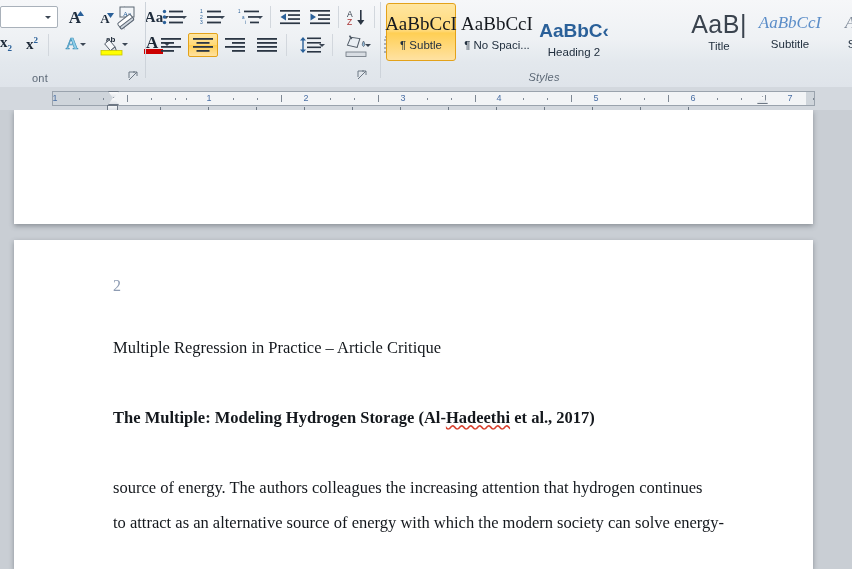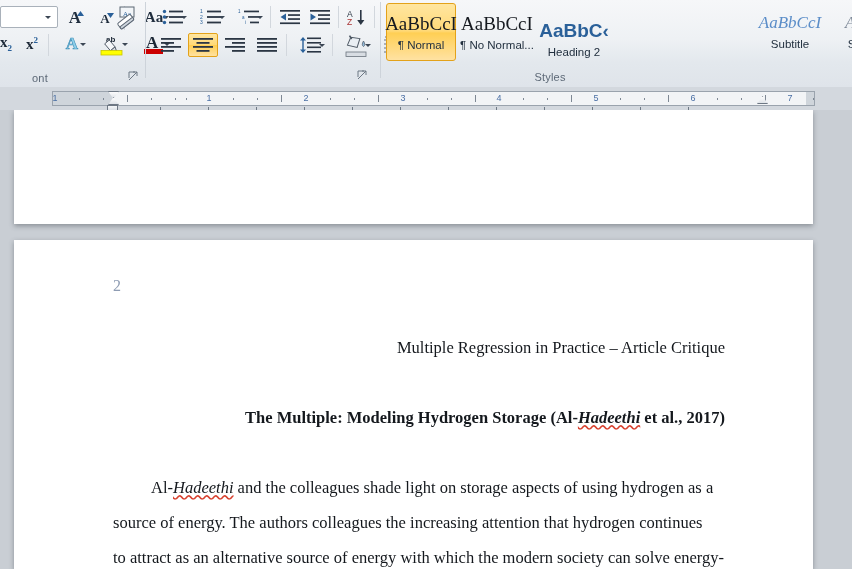--- a/index.html
+++ b/index.html
@@ -101,29 +101,28 @@
     position:absolute;left:99px;top:37px;width:610px;
     display:flex;justify-content:space-between;align-items:baseline;
     font-family:"Liberation Serif", serif;font-size:16px;color:#8e9cb3;
     letter-spacing:.3px;
   }
   .doc-body{
     position:absolute;left:99px;top:90px;width:612px;
     font-family:"Liberation Serif", serif;font-size:16.5px;color:#14181d;
   }
   .ln{line-height:35px;white-space:nowrap;}
-  .ctr{text-align:right;}
+  .ctr{text-align:left;}
   .bold{font-weight:bold;}
   .indent1{padding-left:38px;}
   .sp{
     text-decoration:underline;
     text-decoration-style:wavy;
     text-decoration-color:#d8412f;
     text-underline-offset:1px;
-    font-style:italic;
   }
 </style>
 </head>
 <body>
 
 <div class="app">
 
   <div class="ribbon">
 
     <div class="grp" style="left:-60px;width:200px;">
@@ -363,46 +362,50 @@
         </svg>
       </div>
     </div>
 
     <div class="grp-sep" style="left:380px;top:2px;height:76px;background:#cdd3da;"></div>
 
     <div class="grp" style="left:382px;width:470px;">
 
       <div class="btn on" style="left:4px;top:3px;width:70px;height:58px;flex-direction:column;border-radius:3px;">
         <span style="font-family:'Liberation Serif',serif;font-size:19px;color:#15191f;line-height:1;margin-bottom:6px;">AaBbCcI</span>
-        <span style="font-size:11.5px;color:#22303f;">¶ Normal</span>
+        <span style="font-size:11.5px;color:#22303f;">¶ Subtle</span>
       </div>
 
       <div class="btn" style="left:76px;top:3px;width:78px;height:58px;flex-direction:column;">
         <span style="font-family:'Liberation Serif',serif;font-size:19px;color:#15191f;line-height:1;margin-bottom:6px;">AaBbCcI</span>
-        <span style="font-size:11.5px;color:#22303f;">¶ No Normal...</span>
+        <span style="font-size:11.5px;color:#22303f;">¶ No Spaci...</span>
       </div>
 
       <div class="btn" style="left:156px;top:10px;width:72px;height:58px;flex-direction:column;">
         <span style="font-family:'Liberation Sans',sans-serif;font-size:19px;font-weight:bold;color:#2a6099;line-height:1;margin-bottom:6px;">AaBbC‹</span>
         <span style="font-size:11.5px;color:#22303f;">Heading 2</span>
       </div>
 
 
+      <div class="btn" style="left:304px;top:3px;width:66px;height:58px;flex-direction:column;">
+        <span style="font-family:'Liberation Sans',sans-serif;font-size:25px;font-weight:300;color:#3a434e;line-height:1;margin-bottom:3px;letter-spacing:.5px;">AaB|</span>
+        <span style="font-size:11.5px;color:#22303f;">Title</span>
+      </div>
 
       <div class="btn" style="left:372px;top:3px;width:72px;height:58px;flex-direction:column;">
         <span style="font-family:'Liberation Serif',serif;font-style:italic;font-size:17px;color:#5b8dc8;line-height:1;margin-bottom:7px;">AaBbCcI</span>
         <span style="font-size:11.5px;color:#22303f;">Subtitle</span>
       </div>
 
       <div class="btn" style="left:446px;top:3px;width:72px;height:58px;flex-direction:column;">
         <span style="font-family:'Liberation Serif',serif;font-style:italic;font-size:17px;color:#7d8897;line-height:1;margin-bottom:7px;">AaBb</span>
         <span style="font-size:11.5px;color:#22303f;">Subtle</span>
       </div>
 
-      <div class="grp-label" style="left:18px;width:300px;">Styles</div>
+      <div class="grp-label" style="left:12px;width:300px;font-style:italic;">Styles</div>
     </div>
   </div>
 
   <div class="ruler-band">
     <div class="ruler">
       <div class="seg-off" style="left:0;width:60px;"></div>
       <div class="seg-off" style="right:0;width:8px;"></div>
 
       <div class="rnum" style="left:2px;">1</div>
       <div class="rnum" style="left:156px;">1</div>
@@ -471,22 +474,19 @@
         <span>2</span>
       </div>
 
       <div class="doc-body">
         <div class="ln ctr">Multiple Regression in Practice – Article Critique</div>
         <div class="ln">&nbsp;</div>
         <div class="ln ctr bold">
           <span>The Multiple: Modeling Hydrogen Storage (Al-</span><span class="sp">Hadeethi</span><span> et al., 2017)</span>
         </div>
         <div class="ln">&nbsp;</div>
-        <div class="ln indent1">
-          <span>Al-</span><span class="sp">Hadeethi</span><span> and the colleagues shade light on storage aspects of using hydrogen as a</span>
-        </div>
         <div class="ln">source of energy. The authors colleagues the increasing attention that hydrogen continues</div>
         <div class="ln">to attract as an alternative source of energy with which the modern society can solve energy-</div>
 
       </div>
     </div>
   </div>
 </div>
 
 </body></html>

